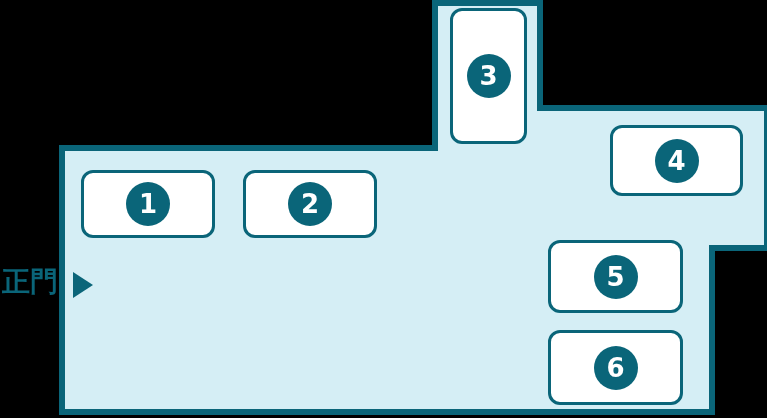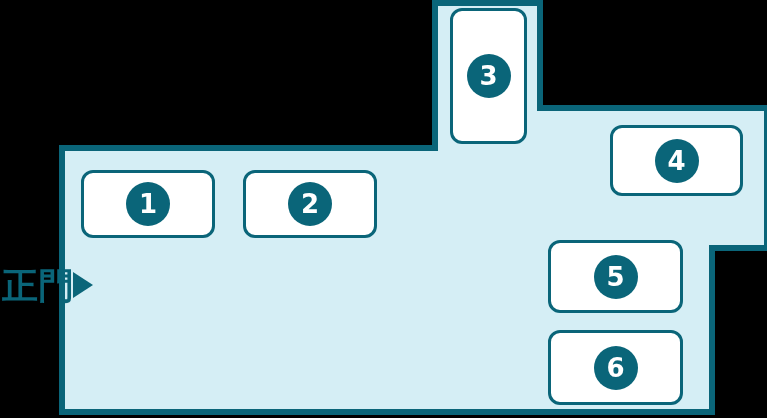--- a/index.html
+++ b/index.html
@@ -19,21 +19,21 @@
     position: absolute;
     left: 0;
     top: 0;
     width: 767px;
     height: 418px;
   }
   .gate-label {
     position: absolute;
     left: 2px;
     top: 268px;
-    font-size: 36px;
+    font-size: 28px;
     font-weight: 700;
     color: #0a6579;
     letter-spacing: 0px;
     line-height: 1;
     white-space: nowrap;
     font-family: "DejaVu Sans", sans-serif;
   }
   .gate-arrow {
     position: absolute;
     left: 73px;

